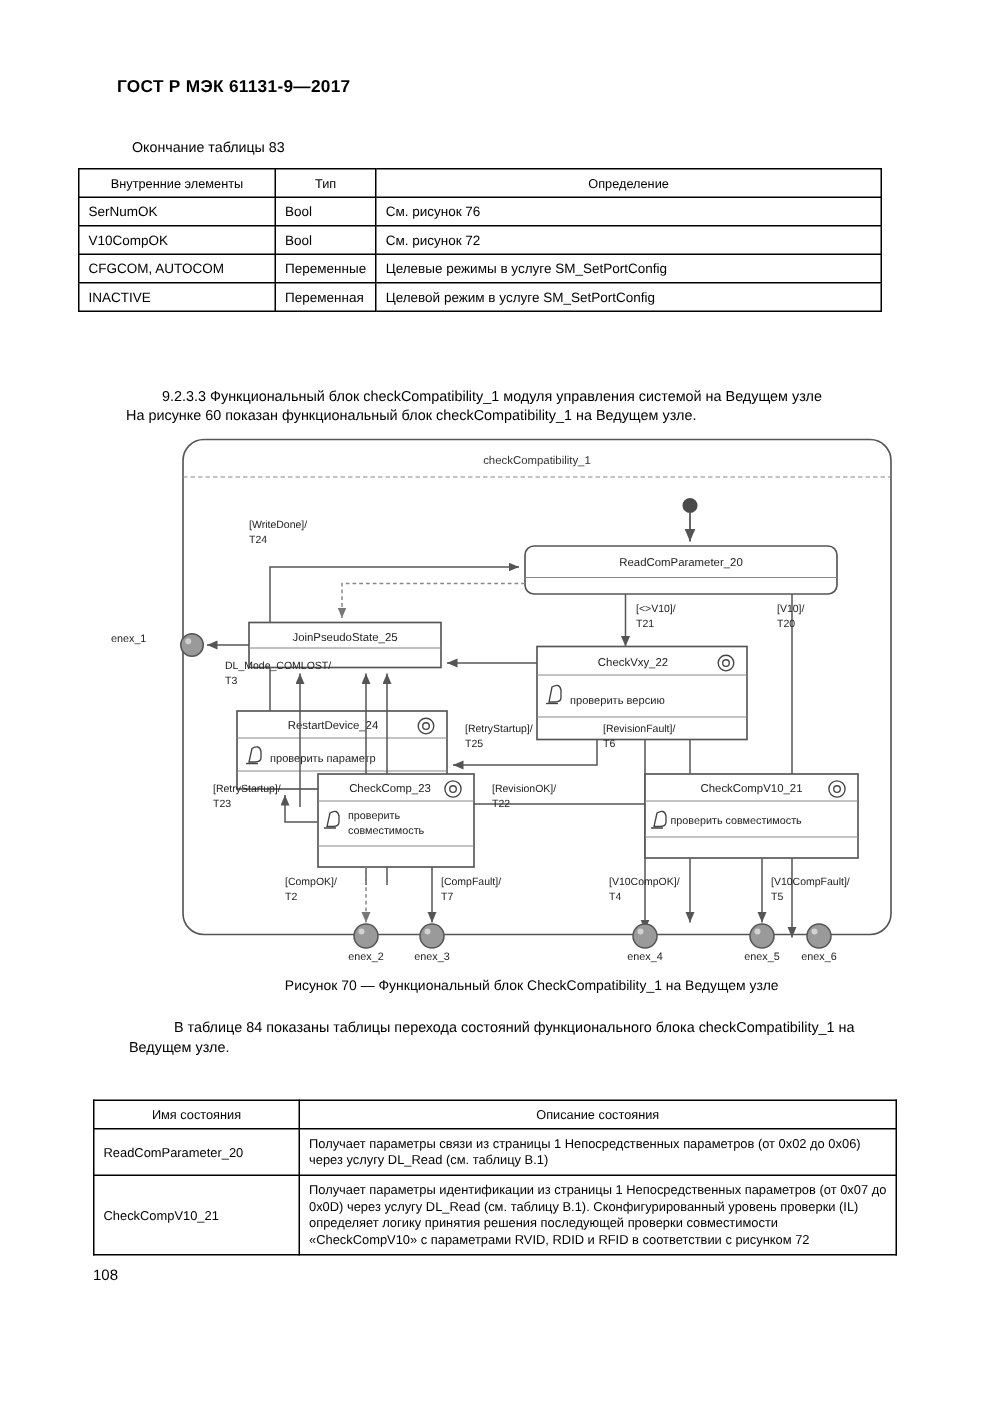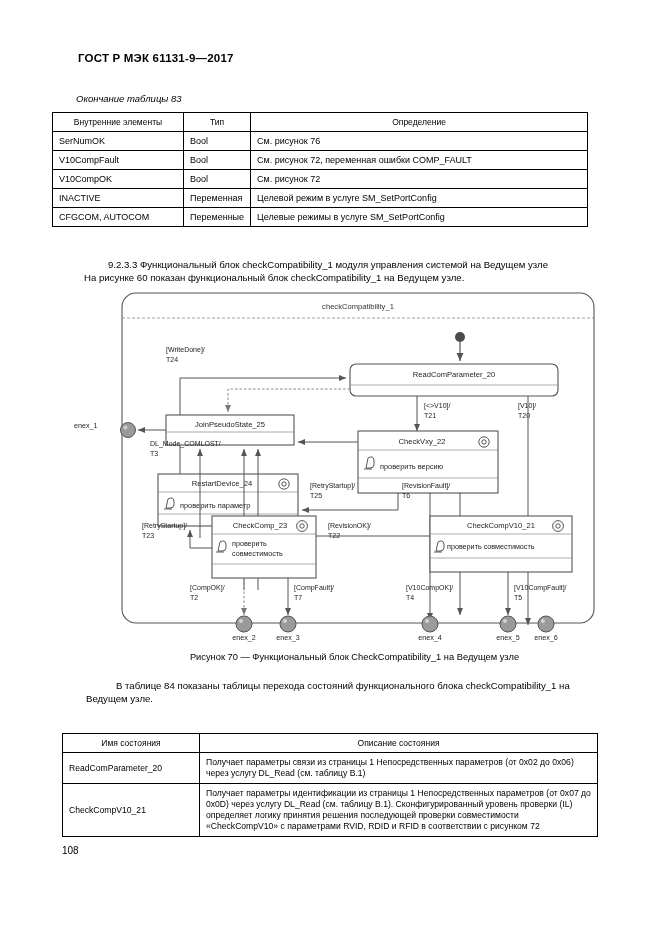--- a/index.html
+++ b/index.html
@@ -7,21 +7,21 @@
     width:661px;height:935px;
     background:#ffffff;
     font-family:"Liberation Sans", sans-serif;
     color:#000;
     position:relative;
     overflow:hidden;
   }
   .page{position:absolute;left:0;top:0;width:602px;height:935px;}
 
   .hdr{position:absolute;left:78px;top:52px;font-size:11.5px;font-weight:bold;letter-spacing:0.2px;}
-  .tbl-cont{position:absolute;left:76px;top:93px;font-size:9.5px;font-style:italic;}
+  .tbl-cont{position:absolute;left:88px;top:93px;font-size:9.5px;}
 
   table.gost{position:absolute;border-collapse:collapse;font-size:9px;}
   table.gost td,table.gost th{border:1px solid #000;padding:4px 6px;vertical-align:middle;font-weight:normal;}
   table.gost th{text-align:center;font-size:8.5px;}
   table.gost td.c{text-align:left;}
 
   #table83{left:52px;top:112px;width:536px;}
   #table83 th:nth-child(1){width:118px;}
   #table83 th:nth-child(2){width:52px;}
 
@@ -58,38 +58,33 @@
       <th>Внутренние элементы</th>
       <th>Тип</th>
       <th>Определение</th>
     </tr>
     <tr>
       <td>SerNumOK</td>
       <td class="c">Bool</td>
       <td>См. рисунок 76</td>
     </tr>
     <tr>
-      <td>V10CompFault</td>
-      <td class="c">Bool</td>
-      <td>См. рисунок 72, переменная ошибки COMP_FAULT</td>
-    </tr>
-    <tr>
       <td>V10CompOK</td>
       <td class="c">Bool</td>
       <td>См. рисунок 72</td>
     </tr>
     <tr>
+      <td>CFGCOM, AUTOCOM</td>
+      <td class="c">Переменные</td>
+      <td>Целевые режимы в услуге SM_SetPortConfig</td>
+    </tr>
+    <tr>
       <td>INACTIVE</td>
       <td class="c">Переменная</td>
       <td>Целевой режим в услуге SM_SetPortConfig</td>
-    </tr>
-    <tr>
-      <td>CFGCOM, AUTOCOM</td>
-      <td class="c">Переменные</td>
-      <td>Целевые режимы в услуге SM_SetPortConfig</td>
     </tr>
   </tbody>
     </table>
 
   <div class="para" id="p-923">
     <span>9.2.3.3 Функциональный блок checkCompatibility_1 модуля управления системой на Ведущем узле</span>
     <span class="l2">На рисунке 60 показан функциональный блок checkCompatibility_1 на Ведущем узле.</span>
   </div>
 
   <div id="diagram">

